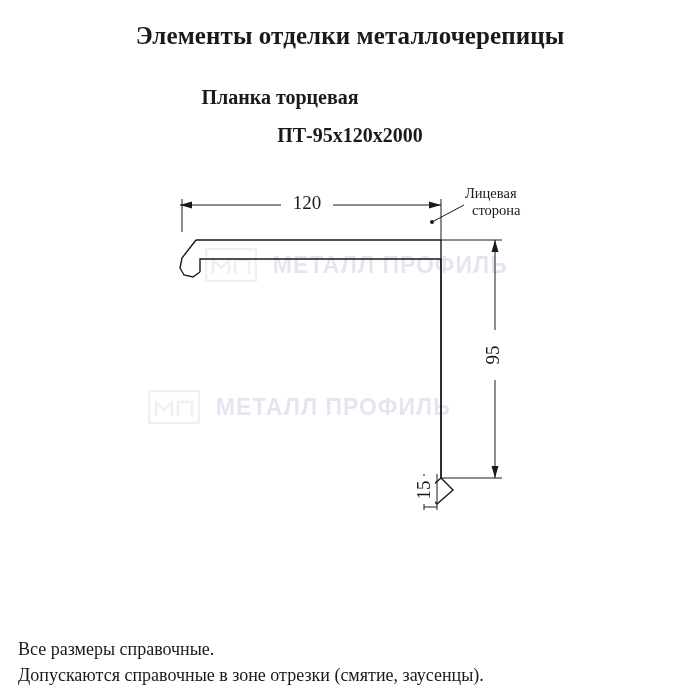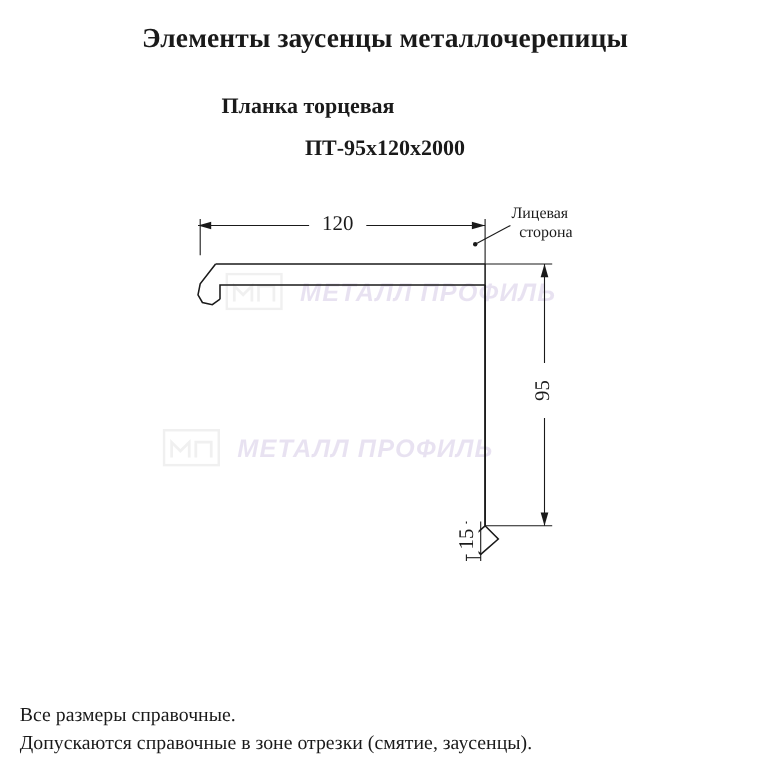--- a/index.html
+++ b/index.html
@@ -57,21 +57,20 @@
   }
   .wm {
     position: absolute;
     opacity: 0.12;
     pointer-events: none;
     user-select: none;
   }
   .wm .wm-text {
     font-family: "Liberation Sans", sans-serif;
     font-weight: bold;
-    font-style: italic;
     color: #4c1d95;
     white-space: nowrap;
     letter-spacing: 1px;
   }
   .wm-1 {
     left: 205px;
     top: 248px;
     font-size: 23px;
   }
   .wm-2 {
@@ -103,21 +102,21 @@
     font-size: 14.5px;
     fill: #1a1a1a;
   }
   svg text { dominant-baseline: middle; }
 </style>
 </head>
 <body>
 
 <div class="page">
 
-  <div class="title">Элементы заусенцы металлочерепицы</div>
+  <div class="title">Элементы отделки металлочерепицы</div>
   <div class="subtitle">Планка торцевая</div>
   <div class="code">ПТ-95x120x2000</div>
 
   <div class="wm wm-1">
     <span class="wm-logo">
       <svg width="52" height="34" viewBox="0 0 52 34">
         <rect x="1" y="1" width="50" height="32" fill="none" stroke="#8a8a8a" stroke-width="2.5"></rect>
         <path d="M8 26 L8 12 L16 20 L24 12 L24 26" fill="none" stroke="#8a8a8a" stroke-width="2.5"></path>
         <path d="M30 26 L30 12 L44 12 L44 26" fill="none" stroke="#8a8a8a" stroke-width="2.5"></path>
       </svg>

